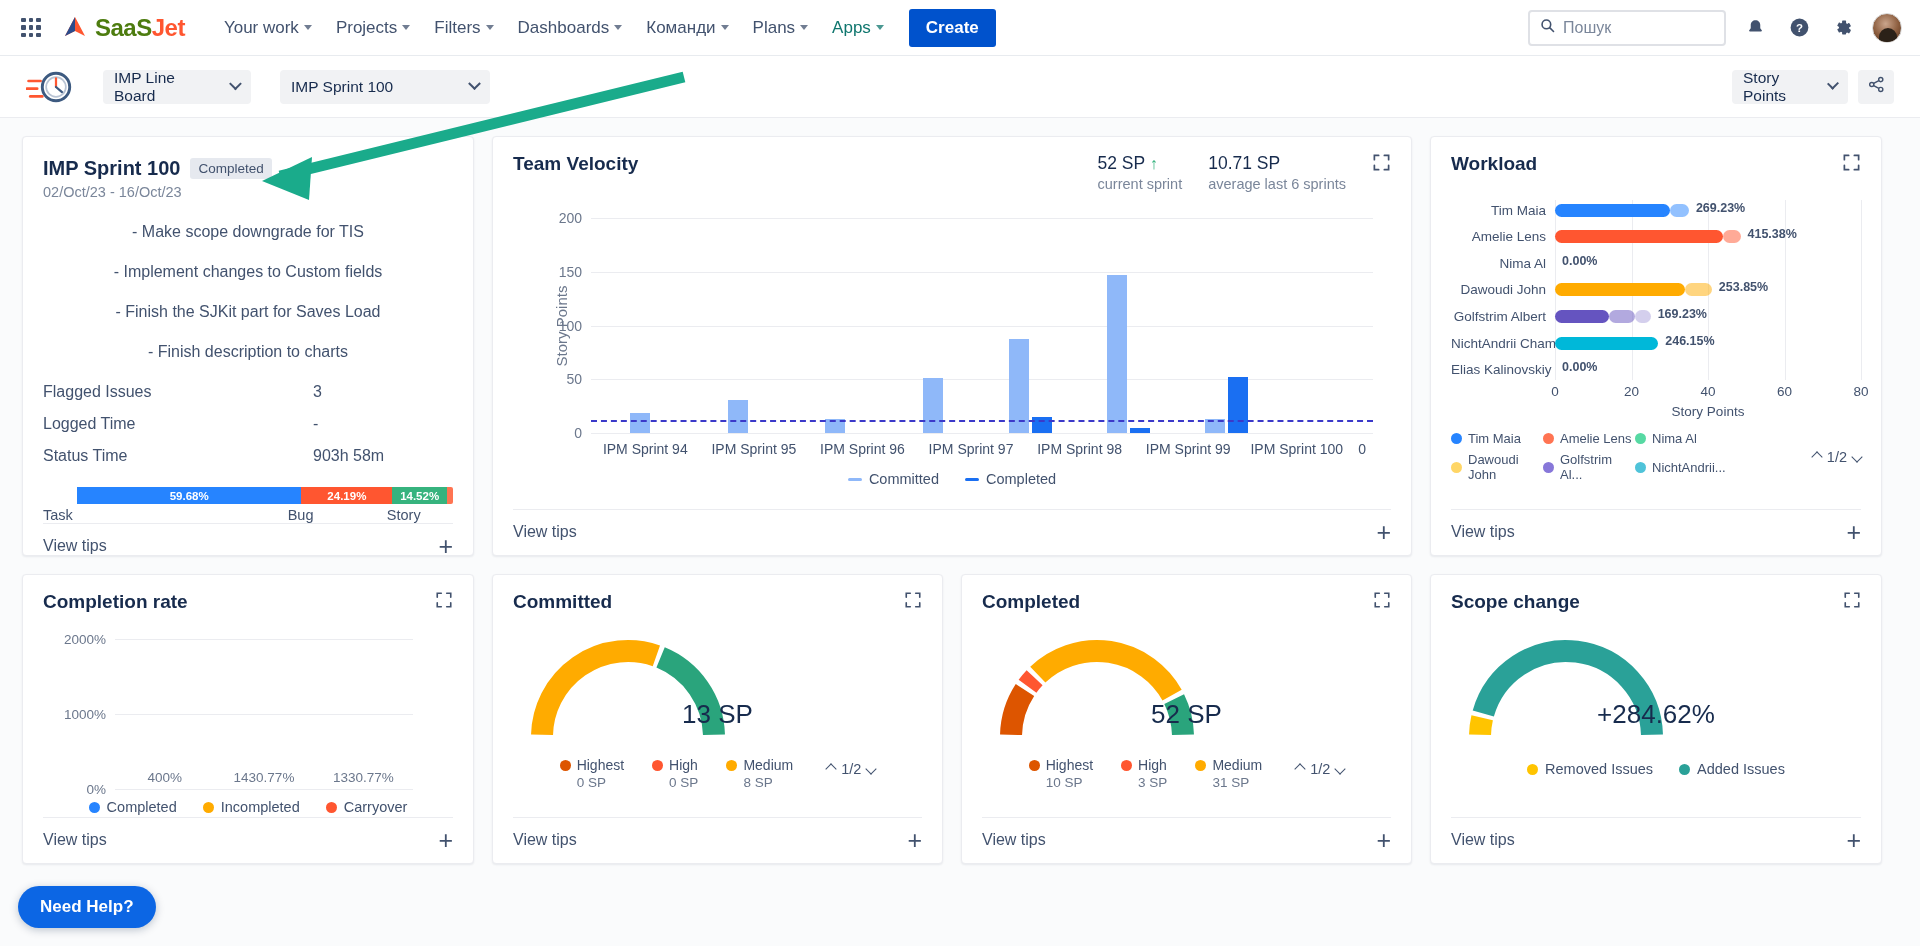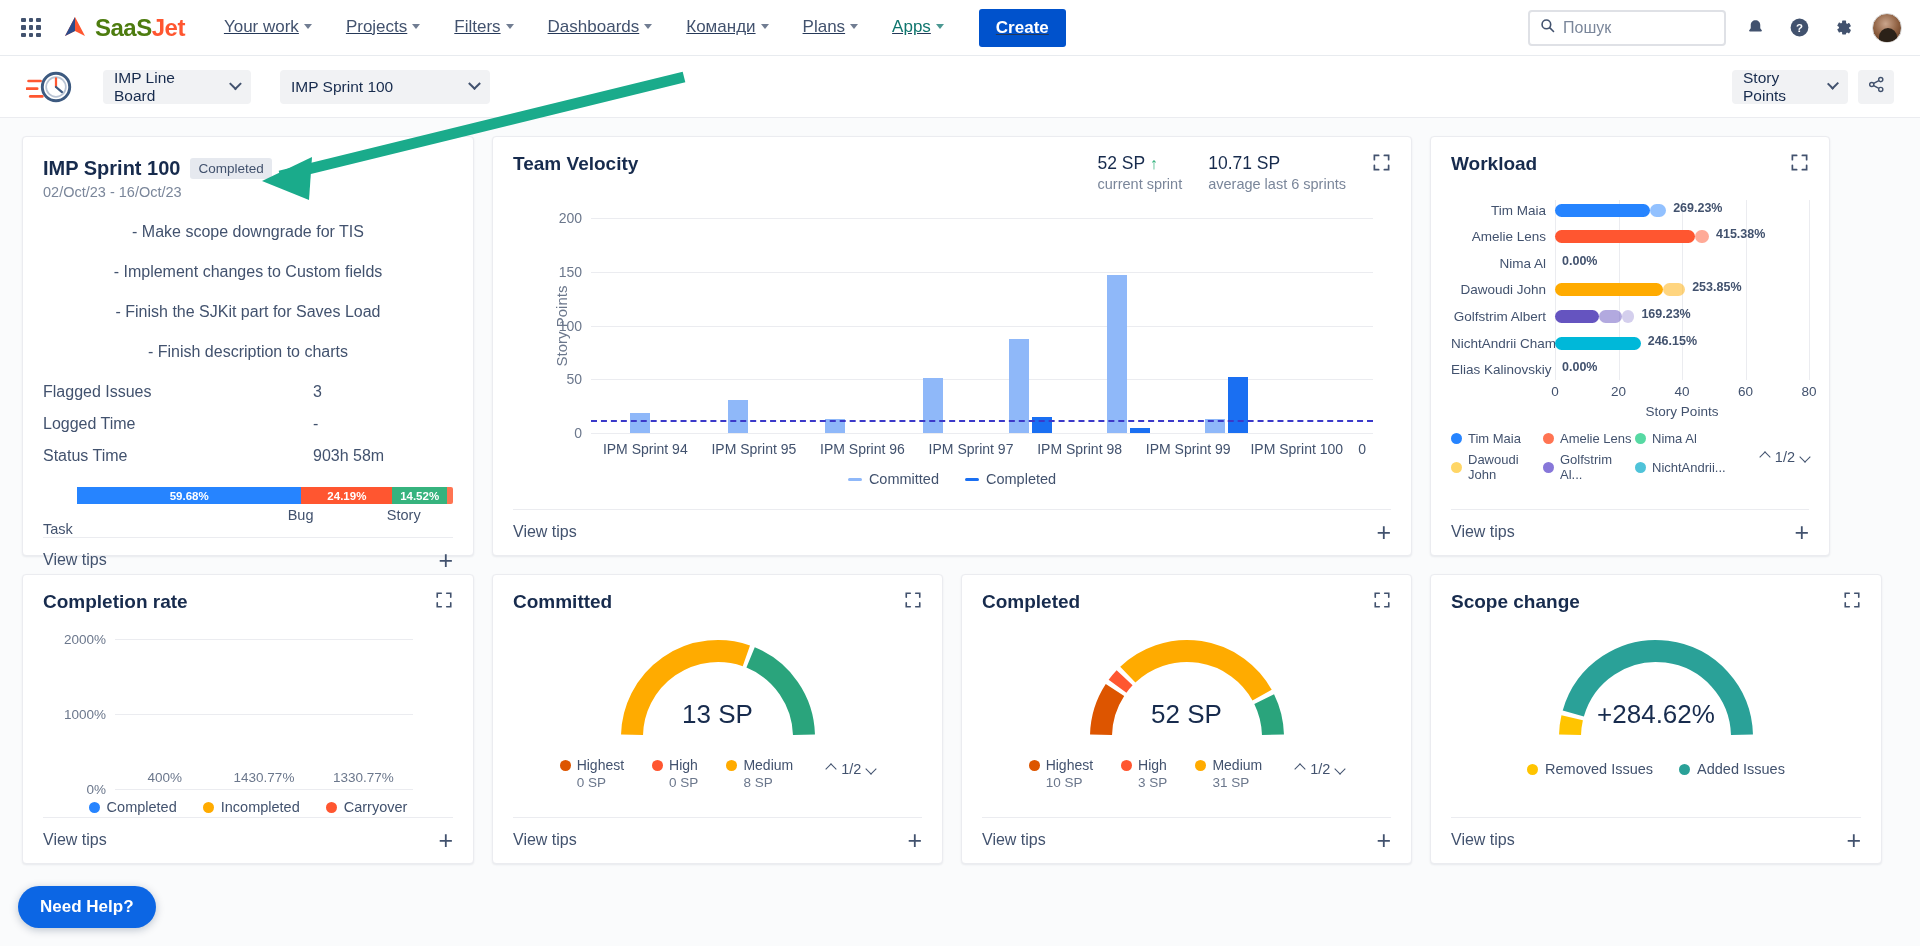--- a/index.html
+++ b/index.html
@@ -22,21 +22,21 @@
   .appsgrid { width: 26px; height: 26px; display: grid;
     grid-template-columns: repeat(3,1fr); grid-template-rows: repeat(3,1fr);
     gap: 3px; padding: 3px; cursor: pointer; }
   .appsgrid i { background: #42526e; border-radius: 1px; display: block; }
   .brand { display: flex; align-items: center; gap: 7px; margin-left: 18px; cursor: pointer; }
   .brand-mark { width: 26px; height: 26px; position: relative; }
   .brand-mark svg { display:block; }
   .brand-text { font-size: 24px; font-weight: bold; letter-spacing: -0.5px; }
   .brand-text .a { color: #4d7c0f; }
   .brand-text .b { color: #ff5630; }
-  .navlinks { display: flex; align-items: flex-start; margin-left: 28px; gap: 12px; text-decoration: underline; }
+  .navlinks { display: flex; align-items: center; margin-left: 28px; gap: 2px; }
   .navlink {
     font-size: 17px; color: #42526e; padding: 8px 11px;
     border-radius: 3px; cursor: pointer; white-space: nowrap;
     display: flex; align-items: center; gap: 5px;
   }
   .navlink.active { color: #0f766e; }
   .caret { display:inline-block; width: 0; height: 0;
     border-left: 4px solid transparent; border-right: 4px solid transparent;
     border-top: 5px solid currentColor; opacity: .75; }
   .create-btn {
@@ -142,21 +142,21 @@
   .bar.completed { background: #1a6ff2; }
   .avgline { position: absolute; left: 0; right: 0; border-top: 2px dashed #3b39c9; }
   .xticks { display: flex; margin: 8px 0 0 78px; margin-right: 18px; }
   .xtick { flex: 1; text-align: center; font-size: 14px; color: #42526e; }
   .xtick.tail { flex: 0 0 22px; }
   .legend { display: flex; justify-content: center; gap: 26px; margin-top: 14px; }
   .legend-item { display: flex; align-items: center; gap: 7px; font-size: 14.5px; color: #42526e; }
   .dash { width: 14px; height: 3px; border-radius: 2px; }
 
   
-  .workload-card { width: 400px; height: 420px; }
+  .workload-card { width: 452px; height: 420px; }
   .wl-plot { margin-top: 20px; position: relative; height: 180px; display: flex; flex-direction: column;
     justify-content: space-between; }
   .wl-row { display: flex; align-items: center; height: 20px; position: relative; z-index: 2; }
   .wl-name { width: 104px; text-align: right; font-size: 13.5px; color: #42526e;
     padding-right: 9px; white-space: nowrap; overflow: hidden; }
   .wl-track { flex: 1; position: relative; height: 13px; }
   .wl-bar { position: absolute; left: 0; top: 0; height: 13px; border-radius: 7px; }
   .wl-bar2 { position: absolute; top: 0; height: 13px; border-radius: 7px; opacity: .5; }
   .wl-bar3 { position: absolute; top: 0; height: 13px; border-radius: 7px; opacity: .28; }
   .wl-val { position: absolute; top: -3px; font-size: 12.5px; font-weight: bold; color: #42526e;
@@ -187,21 +187,21 @@
   .cr-plot { position: relative; height: 150px; margin: 22px 0 0 72px; margin-right: 40px; }
   .cr-bars { position: absolute; inset: 0; display: flex; align-items: flex-end; }
   .cr-grp { flex: 1; display: flex; align-items: flex-end; justify-content: center; position: relative; }
   .cr-bar { width: 38px; }
   .cr-lbl { position: absolute; font-size: 13.5px; color: #6b778c; white-space: nowrap;
     left: 50%; transform: translateX(-50%); }
   .cr-ytick { position: absolute; right: calc(100% + 9px); font-size: 13.5px; color: #6b778c;
      transform: translateY(-50%); }
 
   
-  .gauge-wrap { display: flex; justify-content: center; margin-top: 8px; position: relative; }
+  .gauge-wrap { display: flex; justify-content: flex-start; margin-top: 8px; position: relative; }
   .gauge-val { position: absolute; left: 50%; top: 74px; transform: translateX(-50%);
     font-size: 26px; color: #172b4d; white-space: nowrap; }
   .g-legend { display: flex; align-items: flex-start; justify-content: center;
      gap: 28px; margin-top: 10px; }
   .g-leg-item { display: flex; flex-direction: column; gap: 2px; }
   .g-leg-top { display: flex; align-items: center; gap: 6px; font-size: 14px; color: #42526e; }
   .g-leg-sub { font-size: 13.5px; color: #6b778c; padding-left: 17px; }
 
   
   .needhelp {
@@ -373,21 +373,21 @@
             <span class="stat-val">903h 58m</span>
           </div>
         </div>
         <div class="typebar" id="typebar">
             <span style="width: 59.68%; background: rgb(38, 132, 255);">59.68%</span>
             <span style="width: 24.19%; background: rgb(255, 86, 48);">24.19%</span>
             <span style="width: 14.52%; background: rgb(54, 179, 126);">14.52%</span>
             <span style="width: 1.61%; background: rgb(255, 116, 82);"></span>
           </div>
         <div class="typelabels" id="typelabels">
-            <span style="width: 59.68%; margin-top: 14px;">Task</span>
+            <span style="width: 59.68%;">Task</span>
             <span style="width: 24.19%;">Bug</span>
             <span style="width: 14.52%;">Story</span>
           </div>
       </div>
       <div class="card-foot">
         <span>View tips</span>
         <span class="plus">+</span>
       </div>
     </div>
 

